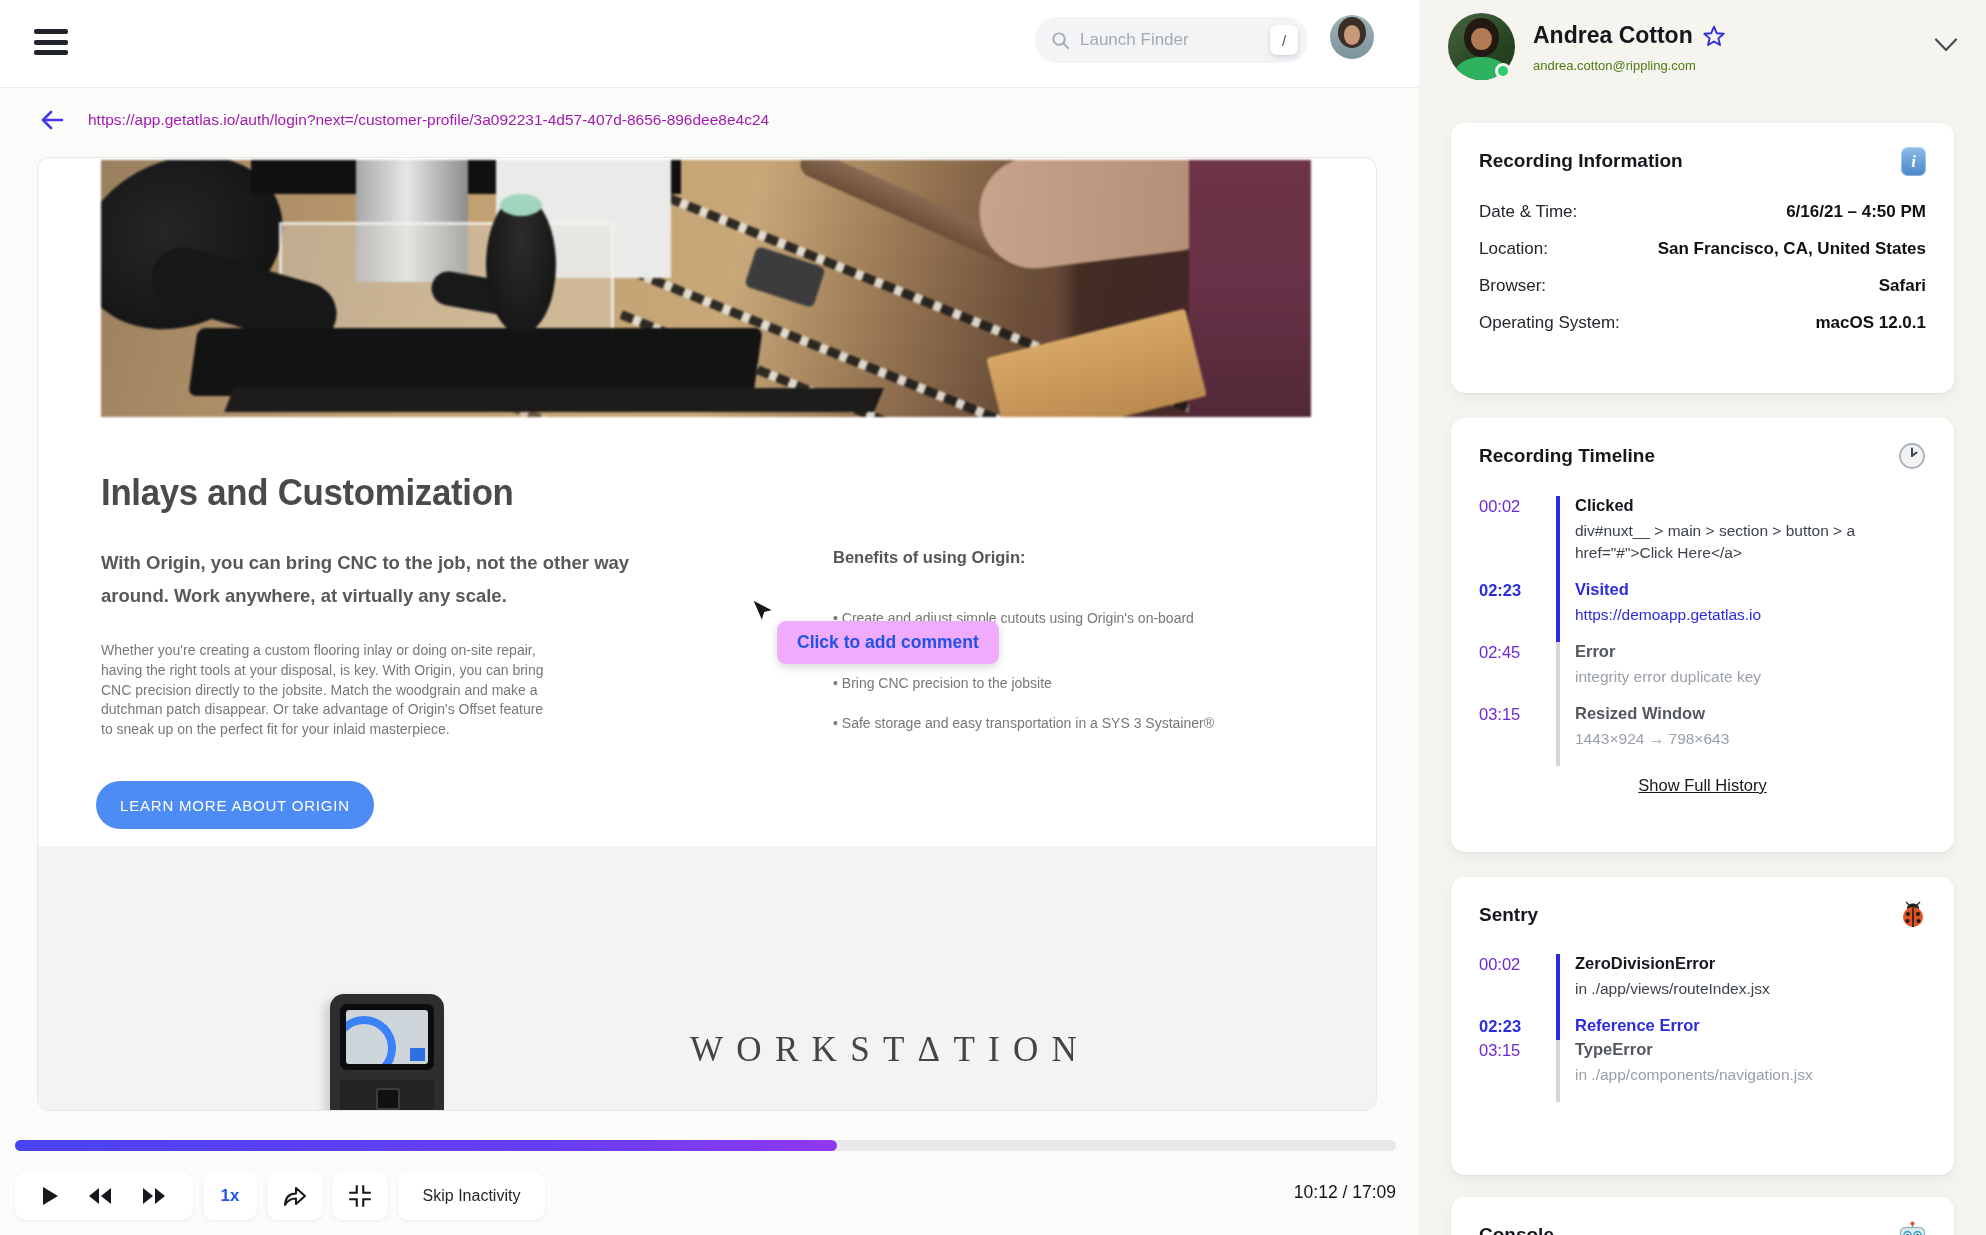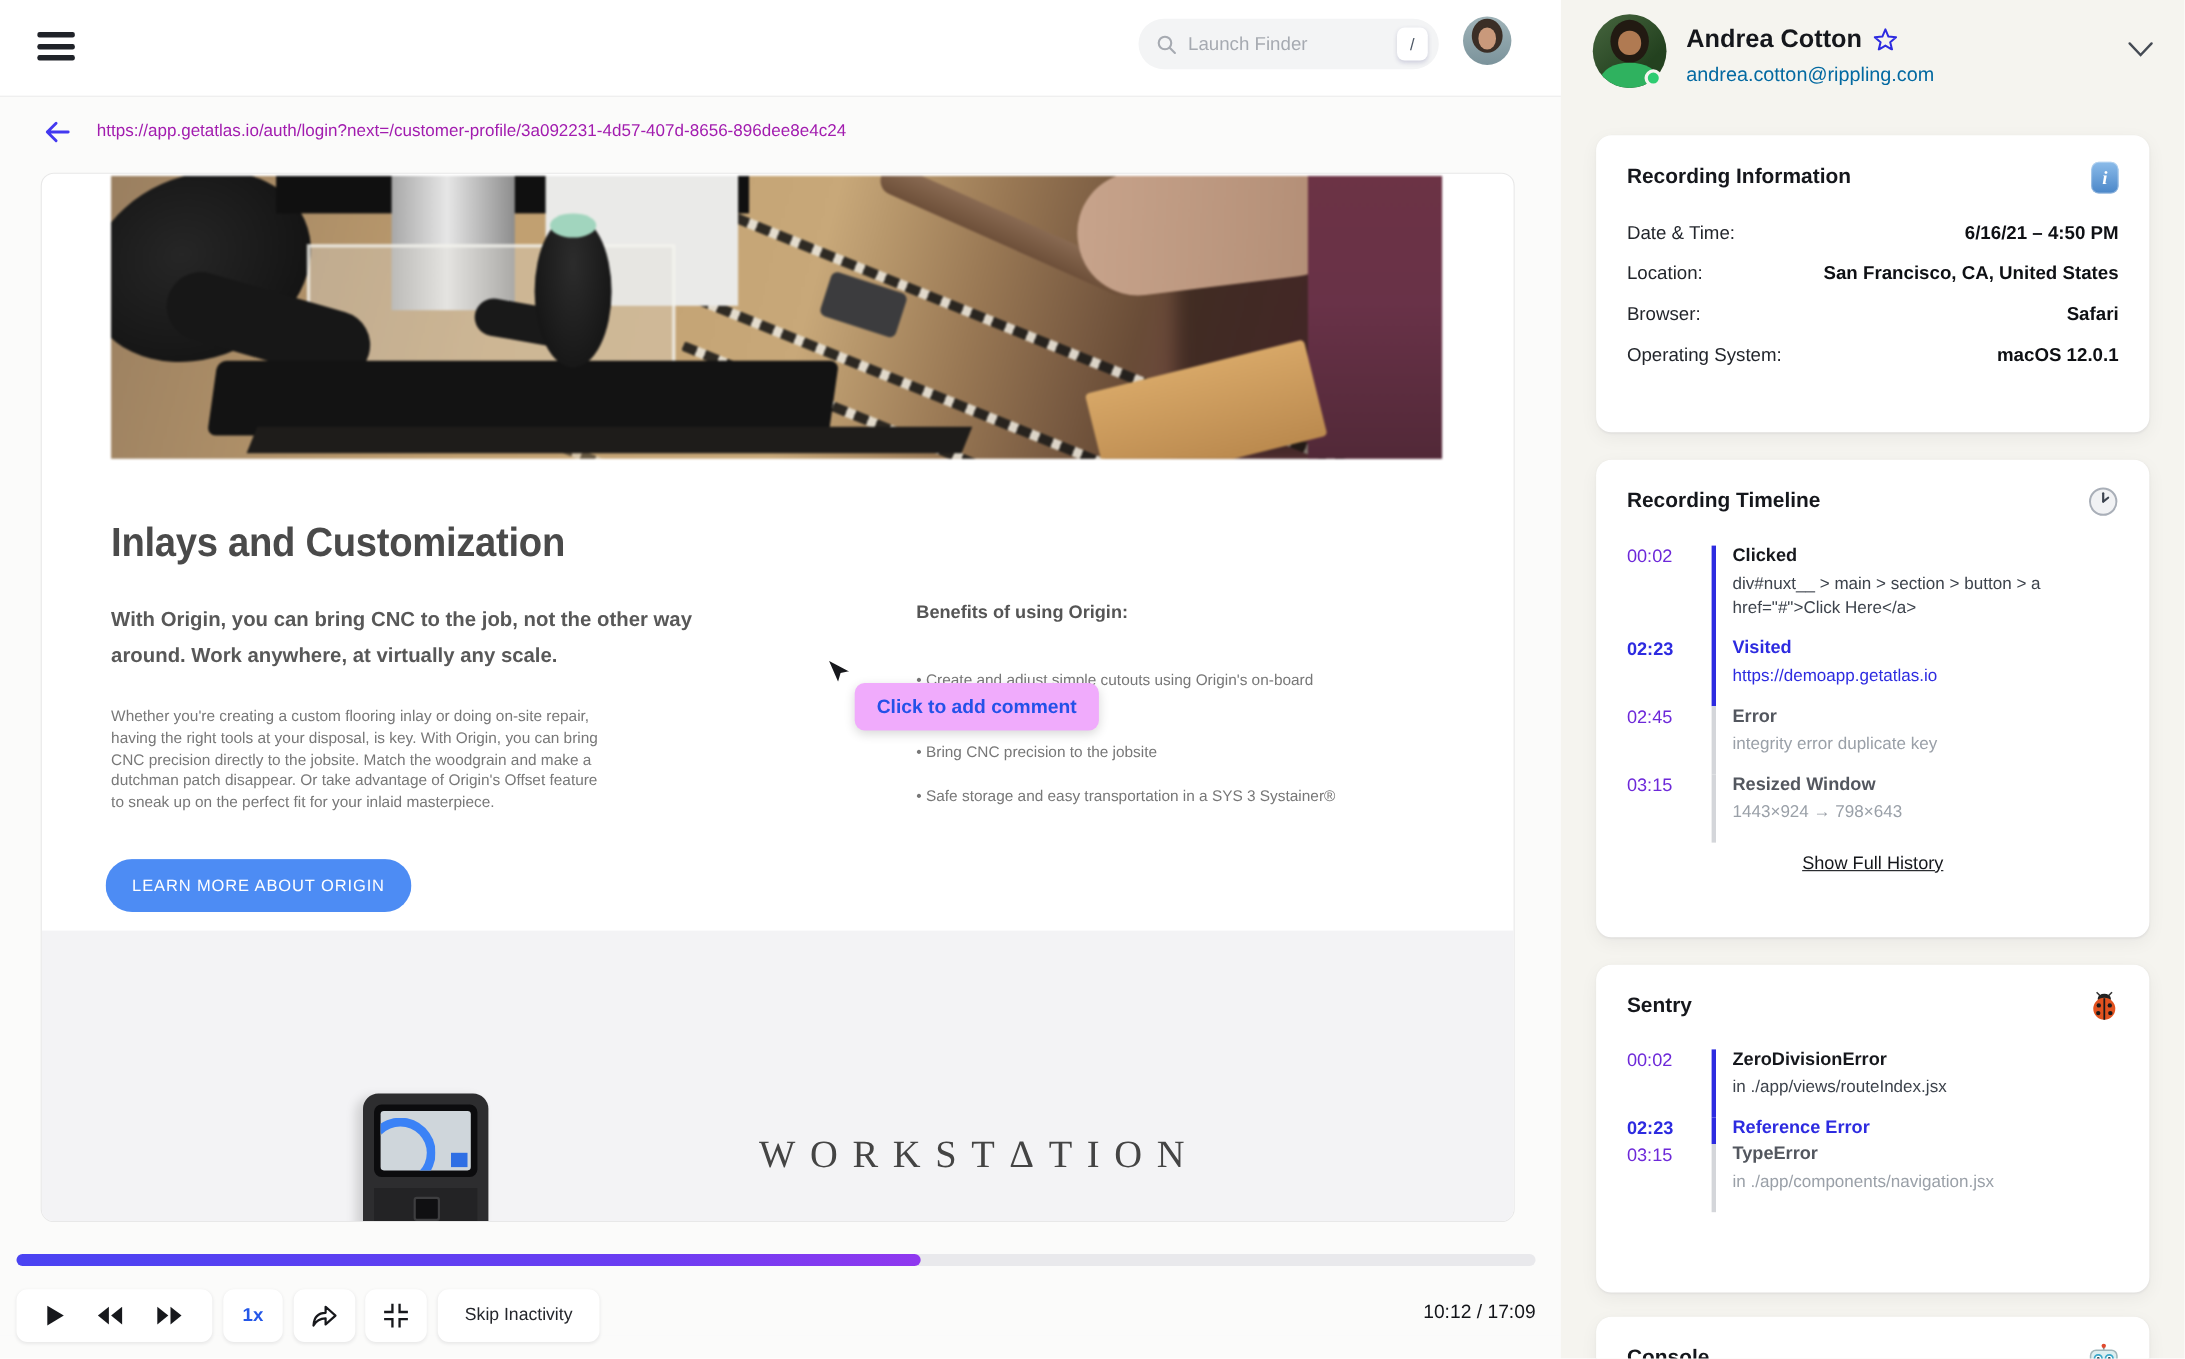--- a/index.html
+++ b/index.html
@@ -94,21 +94,21 @@
 
   
   .sidebar { position:absolute; left:1419px; top:0; width:567px; height:1235px; background:#f5f4ef; }
   .profile { position:relative; height:110px; }
   .avatar-lg { position:absolute; left:29px; top:13px; width:67px; height:67px; border-radius:50%; overflow:hidden; background:linear-gradient(140deg,#47663f,#23411f 70%); }
   .avatar-lg .hair { position:absolute; left:24%; top:8%; width:52%; height:58%; background:#221a12; border-radius:50%; }
   .avatar-lg .face { position:absolute; left:35%; top:22%; width:30%; height:33%; background:#b07a52; border-radius:50%; }
   .avatar-lg .shirt{ position:absolute; left:10%; bottom:-14%; width:80%; height:48%; background:#2fb25f; border-radius:50% 50% 0 0; }
   .p-dot { position:absolute; left:76px; top:63px; width:16px; height:16px; background:#2ecc71; border:3px solid #f5f4ef; border-radius:50%; }
   .p-name { position:absolute; left:114px; top:22px; font-size:23px; font-weight:700; color:#15171c; display:flex; align-items:center; gap:10px; }
-  .p-email { position:absolute; left:114px; top:58px; font-size:18px; color:#0369a1; }
+  .p-email { position:absolute; left:114px; top:58px; font-size:13px; color:#4d7c0f; }
   .p-chev { position:absolute; left:515px; top:38px; cursor:pointer; }
 
   .card { position:absolute; left:32px; width:503px; background:#fff; border-radius:14px; box-shadow:0 1px 2px rgba(20,20,30,.05), 0 5px 16px rgba(20,20,30,.05); padding:24px 28px; }
   .card-h { display:flex; align-items:flex-start; justify-content:space-between; margin-bottom:26px; }
   .card-h .t { font-size:19px; font-weight:700; color:#15171c; padding-top:3px; }
   .c-info { top:123px; height:270px; }
   .c-timeline { top:418px; height:434px; }
   .c-sentry { top:877px; height:298px; }
   .c-console { top:1197px; height:170px; }
 

